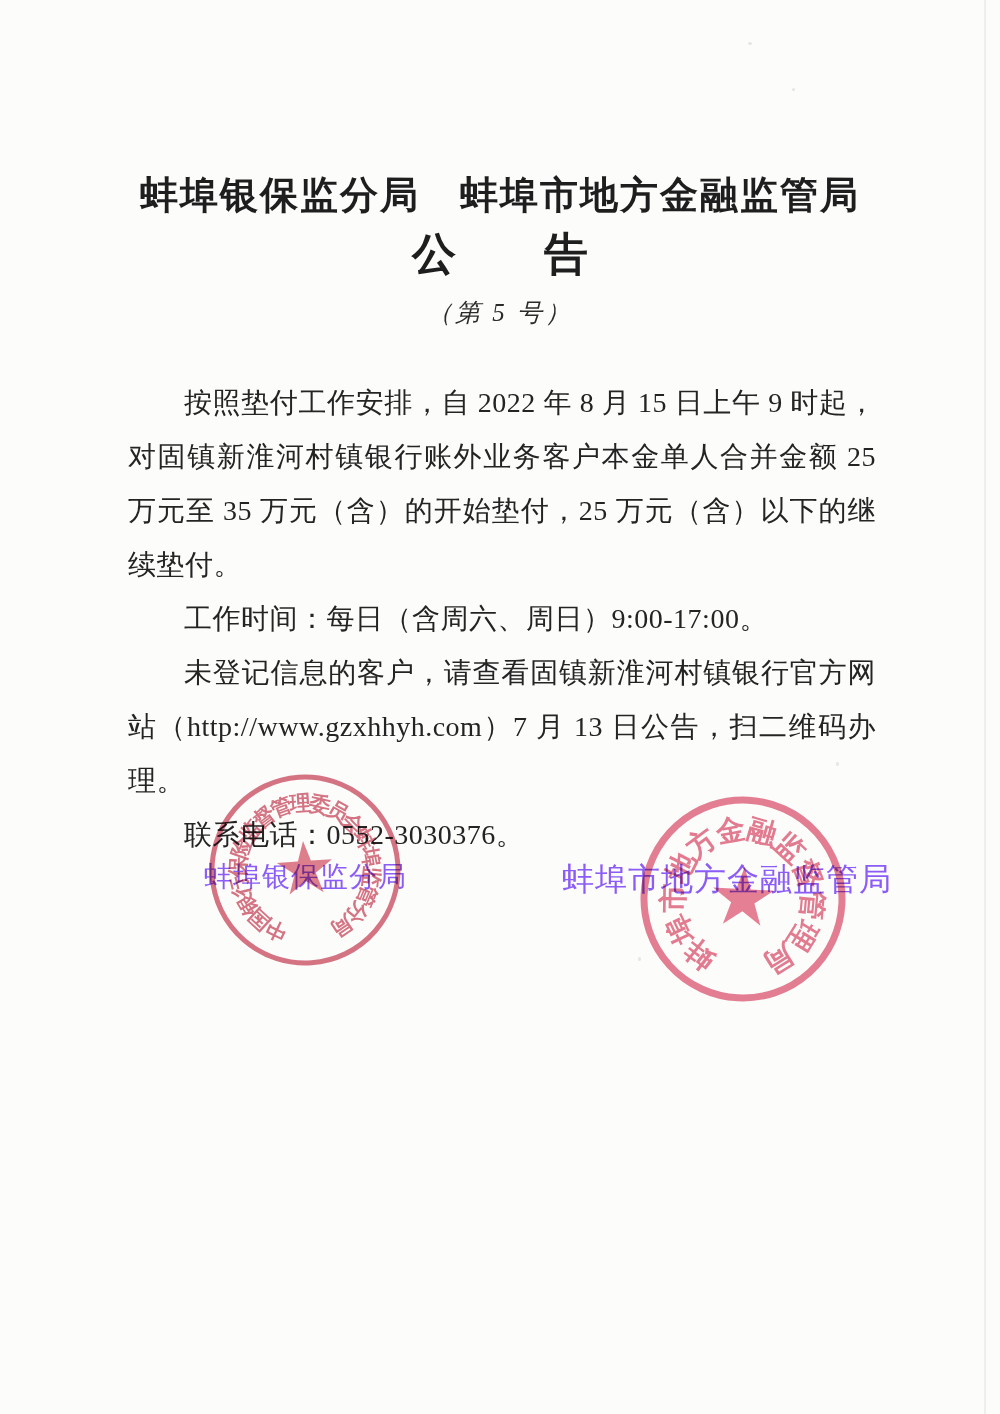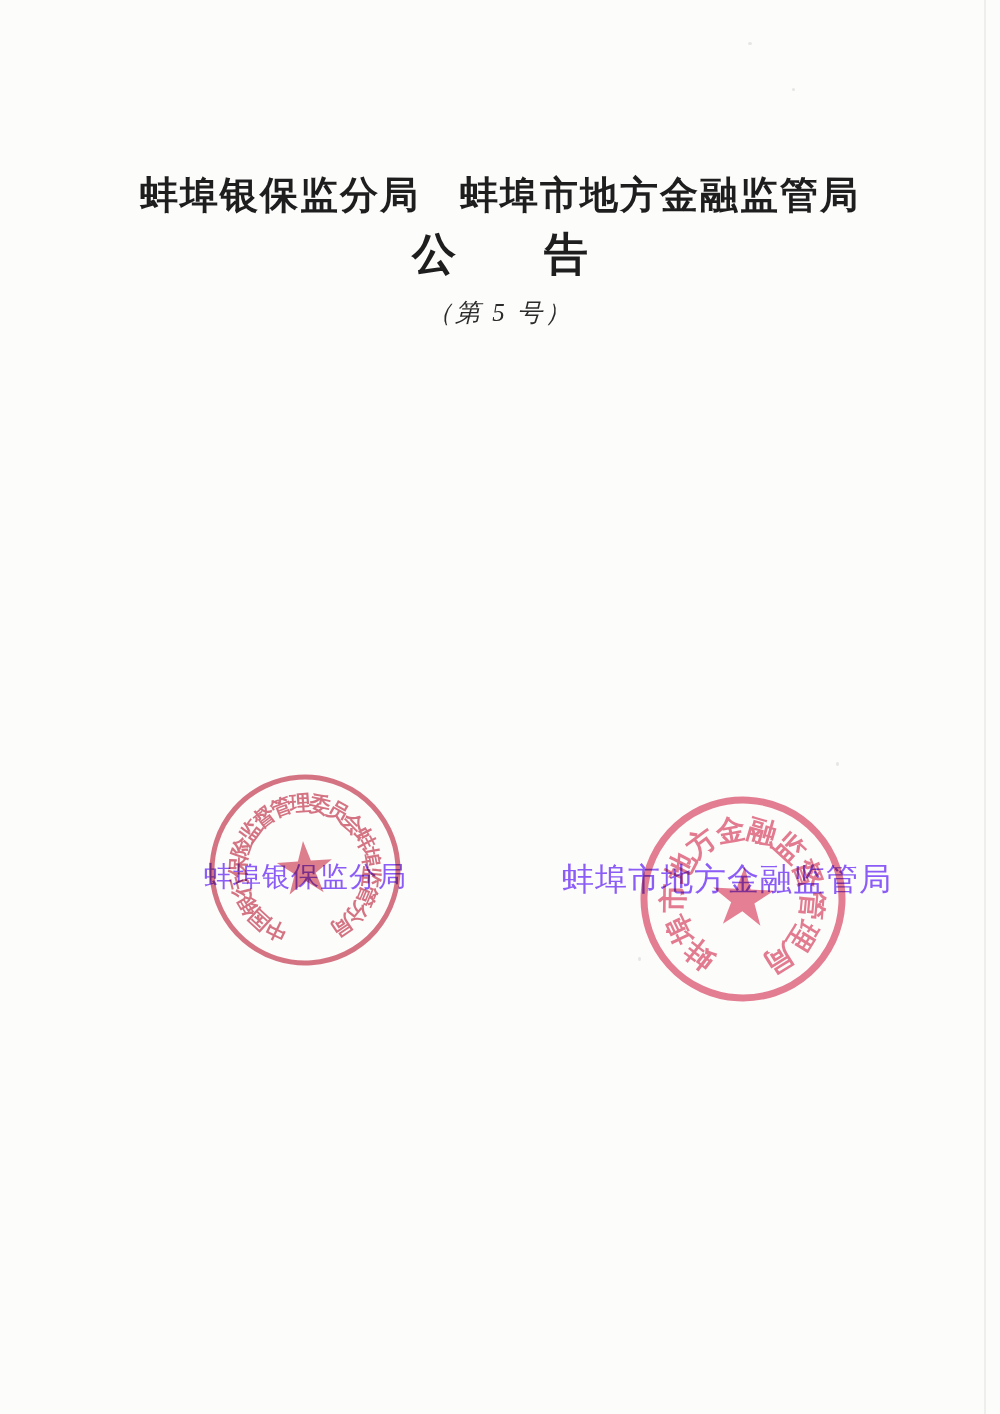--- a/index.html
+++ b/index.html
@@ -73,20 +73,26 @@
   <div class="speck" style="left:792px;top:88px;width:3px;height:3px;"></div>
   <div class="speck" style="left:836px;top:762px;width:3px;height:4px;"></div>
   <div class="speck" style="left:638px;top:957px;width:3px;height:4px;"></div>
 
   <div class="title-block">
     <div class="title-line1">蚌埠银保监分局　蚌埠市地方金融监管局</div>
     <div class="title-line2">公　　告</div>
     <div class="doc-number">（第 5 号）</div>
   </div>
 
+  <div class="body-text">
+    <p>按照垫付工作安排，自 2022 年 8 月 15 日上午 9 时起，对固镇新淮河村镇银行账外业务客户本金单人合并金额 25 万元至 35 万元（含）的开始垫付，25 万元（含）以下的继续垫付。</p>
+    <p>工作时间：每日（含周六、周日）9:00-17:00。</p>
+    <p>未登记信息的客户，请查看固镇新淮河村镇银行官方网站（http://www.gzxhhyh.com）7 月 13 日公告，扫二维码办理。</p>
+    <p>联系电话：0552-3030376。</p>
+  </div>
 
   <div class="signature-area">
     <div class="sig-text sig-name-left">蚌埠银保监分局</div>
     <div class="sig-text sig-name-right">蚌埠市地方金融监管局</div>
 
     <svg class="seal seal-left" viewBox="0 0 200 200">
         <circle cx="100" cy="100" r="93" fill="none" stroke="#cd5468" stroke-width="5" stroke-opacity="0.92"></circle>
         <path d="M0.00,-29.00L6.51,-8.96L27.58,-8.96L10.54,3.42L17.05,23.46L0.00,11.08L-17.05,23.46L-10.54,3.42L-27.58,-8.96L-6.51,-8.96Z" transform="translate(100 100)" fill="#d75e70" fill-opacity="0.9"></path>
         <text x="100" y="40" transform="rotate(-150 100 100)" text-anchor="middle" font-size="21" fill="#cd5468" fill-opacity="0.93">中</text>
         <text x="100" y="40" transform="rotate(-133.33333333333334 100 100)" text-anchor="middle" font-size="21" fill="#cd5468" fill-opacity="0.93">国</text>

